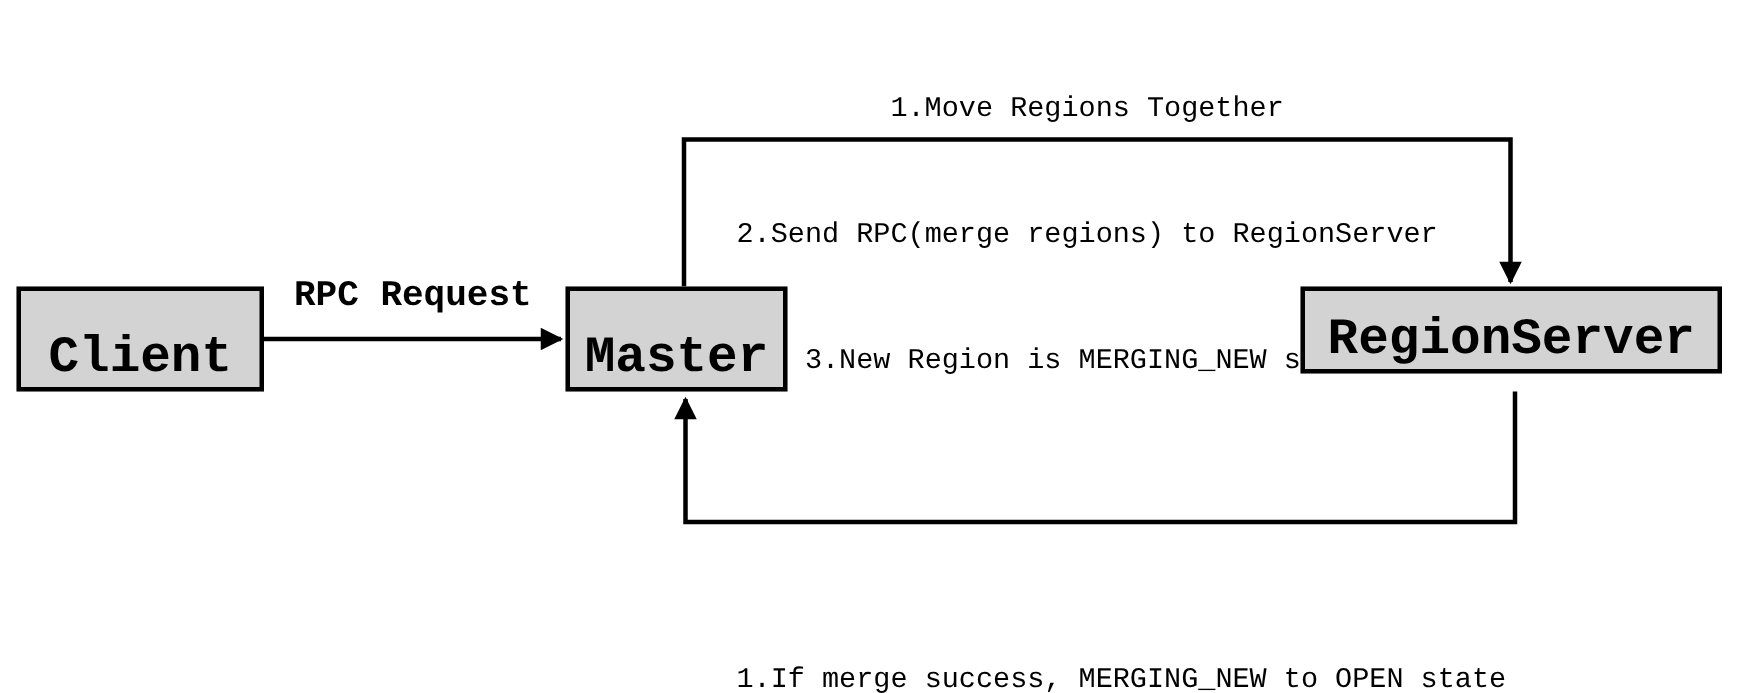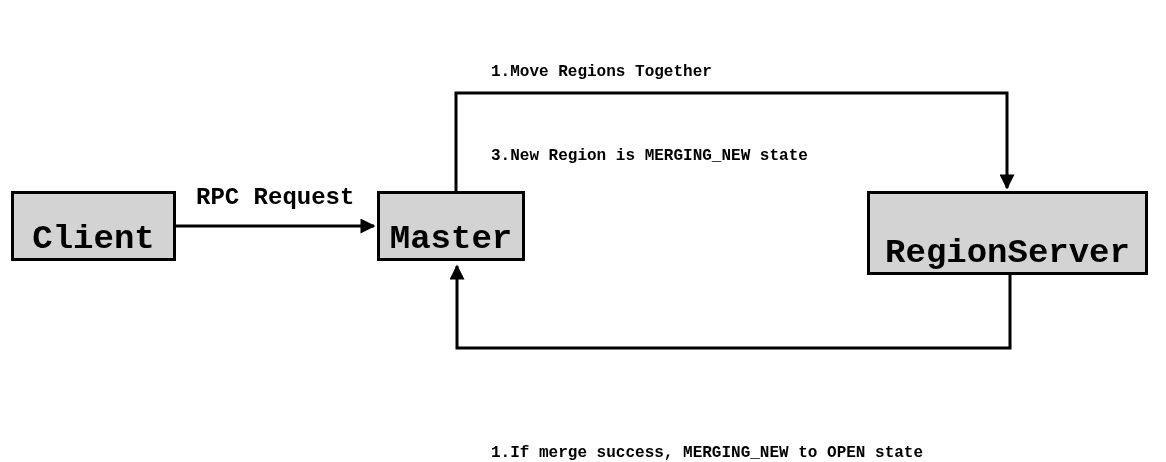--- a/index.html
+++ b/index.html
@@ -39,37 +39,38 @@
     display: flex;
     align-items: flex-end;
     justify-content: center;
     font-weight: bold;
     font-size: 34px;
     letter-spacing: 0;
     white-space: pre;
   }
   .node-client { left: 11px;  top: 191px; width: 165px; height: 70px; }
   .node-master { left: 377px; top: 191px; width: 148px; height: 70px; }
-  .node-regionserver { left: 867px; top: 191px; width: 281px; height: 84px; }
+  .node-regionserver { left: 867px; top: 191px; width: 281px; height: 58px; }
 
   .edge-label {
     position: absolute;
     left: 196px;
     top: 184px;
     font-weight: bold;
     font-size: 24px;
     white-space: pre;
     text-align: right;
   }
   .note {
     position: absolute;
-    font-weight: bold;
-    font-size: 16px;
+    font-weight: normal;
+    font-size: 19px;
     line-height: 28px;
     white-space: pre;
+    text-align: center;
   }
   .note-top { left: 491px; top: 2px; }
   .note-bottom { left: 491px; top: 383px; }
 </style>
 </head>
 <body>
 
 <div class="canvas">
 
   <svg class="wires" viewBox="0 0 1166 462" xmlns="http://www.w3.org/2000/svg" aria-hidden="true">
@@ -81,20 +82,21 @@
 
     <path d="M176,226 H374" fill="none" stroke="#000000" stroke-width="3" marker-end="url(#arrowhead)"></path>
 
     <path d="M456,191 V93 H1007 V188" fill="none" stroke="#000000" stroke-width="3" stroke-linejoin="miter" marker-end="url(#arrowhead)"></path>
 
     <path d="M1010,261 V348 H457 V266" fill="none" stroke="#000000" stroke-width="3" stroke-linejoin="miter" marker-end="url(#arrowhead)"></path>
   </svg>
 
   <div class="note note-top">
     <div>1.Move Regions Together</div>
+    <div>2.Send RPC(merge regions) to RegionServer</div>
     <div>3.New Region is MERGING_NEW state</div>
   </div>
 
   <div class="node node-client">
     <span>Client</span>
   </div>
 
   <div class="edge-label">RPC Request</div>
 
   <div class="node node-master">

